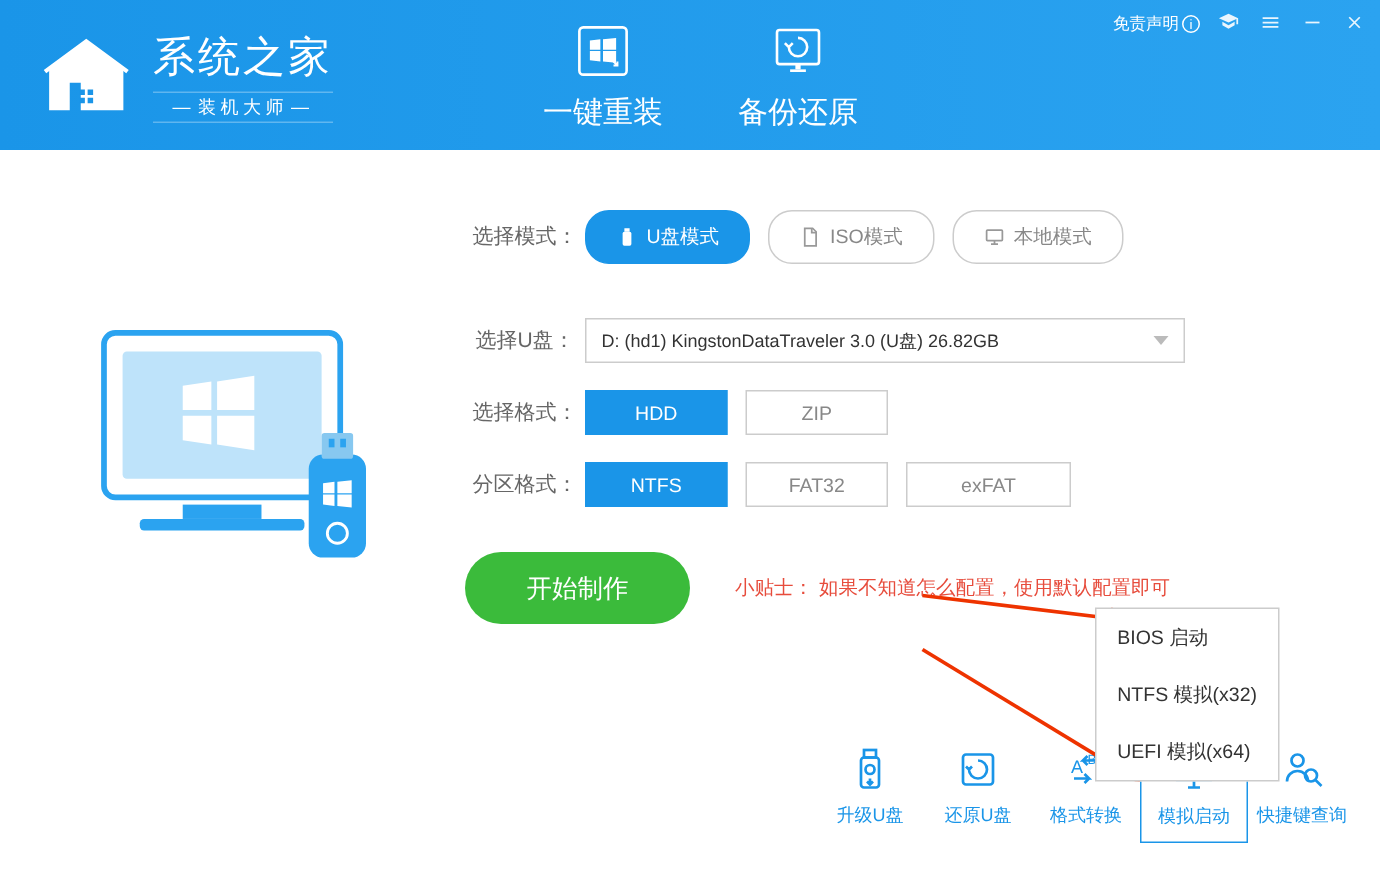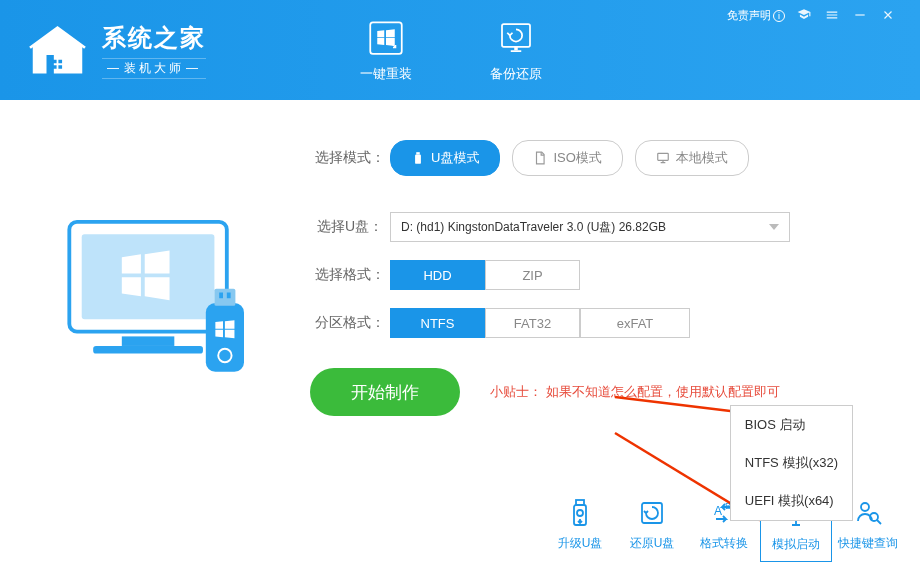--- a/index.html
+++ b/index.html
@@ -1,43 +1,43 @@
 <!DOCTYPE html>
 <html><head>
 <meta charset="utf-8">
 <style>
 *{box-sizing:border-box;margin:0;padding:0;font-family:"Microsoft YaHei",Arial,sans-serif}
 body{width:920px;height:580px;background:#fff;overflow:hidden;position:relative}
 .header{height:100px;background:linear-gradient(to right,#1a95e8,#2ba3f0);color:#fff;display:flex;align-items:center;position:relative}
 .logo{display:flex;align-items:center;padding:0 25px;gap:12px}
 .logo-icon{width:65px;height:55px}
 .logo-text{display:flex;flex-direction:column}
-.logo-title{font-size:24px;font-weight:bold;letter-spacing:2px}
+.logo-title{font-size:28px;font-weight:normal;letter-spacing:2px}
 .logo-sub{font-size:12px;letter-spacing:3px;text-align:center;border-top:1px solid rgba(255,255,255,.3);border-bottom:1px solid rgba(255,255,255,.3);padding:1px 0;margin-top:4px}
 .logo-sub::before,.logo-sub::after{content:"—";margin:0 2px}
 .nav{display:flex;margin-left:90px;height:100%}
 .nav-item{width:130px;display:flex;flex-direction:column;align-items:center;justify-content:center;cursor:pointer;gap:6px}
 .nav-item.active{background:#0d7dd0}
 .nav-icon{width:42px;height:42px}
-.nav-label{font-size:13px}
-.titlebar{position:absolute;right:23px;top:6px;display:flex;align-items:center;gap:10px;font-size:11px}
+.nav-label{font-size:20px}
+.titlebar{position:absolute;right:8px;top:6px;display:flex;align-items:center;gap:10px;font-size:11px}
 .tb-icon{cursor:pointer;opacity:.9;display:inline-flex;align-items:center;justify-content:center;width:18px;height:18px}
 .disclaimer{cursor:pointer}
 .disc-i{display:inline-block;width:12px;height:12px;border:1px solid #fff;border-radius:50%;font-size:9px;line-height:11px;text-align:center;margin-left:2px}
 .main{display:flex;padding:30px 40px 0 40px}
 .illus{width:240px;display:flex;align-items:center;justify-content:center;padding-top:60px}
 .illus svg{width:210px;height:200px}
 .config{flex:1;padding:10px 0 0 30px}
 .row{display:flex;align-items:center;margin-bottom:18px}
 .rlabel{width:80px;color:#666;font-size:14px;text-align:center}
 .pill{height:36px;border-radius:16px;border:1px solid #ccc;padding:0 20px;display:flex;align-items:center;gap:6px;font-size:13px;color:#888;cursor:pointer;margin-right:12px}
 .pill.sel{background:#1a95e8;color:#fff;border-color:#1a95e8}
 .usb-sel{flex:1;max-width:400px;height:30px;border:1px solid #ccc;display:flex;align-items:center;padding:0 10px;font-family:"SimSun",monospace;font-size:12px;color:#333;position:relative}
 .usb-sel::after{content:"";position:absolute;right:10px;top:11px;border:5px solid transparent;border-top:6px solid #bbb}
-.seg{width:95px;height:30px;border:1px solid #ccc;display:flex;align-items:center;justify-content:center;font-size:13px;color:#888;cursor:pointer;margin-right:0}
+.seg{width:95px;height:30px;border:1px solid #ccc;display:flex;align-items:center;justify-content:center;font-size:13px;color:#888;cursor:pointer;margin-right:12px}
 .seg.sel{background:#1a95e8;color:#fff;border-color:#1a95e8}
 .seg.wide{width:110px}
 .start-row{display:flex;align-items:center;margin-top:30px}
 .start-btn{width:150px;height:48px;background:#3bbb3b;color:#fff;border:none;border-radius:24px;font-size:17px;cursor:pointer}
 .tip{color:#e74c3c;font-size:13px;margin-left:30px}
 .tip-l{margin-right:4px}
 .popup{position:absolute;right:67px;top:405px;border:1px solid #ccc;background:#fff;font-size:13px;color:#333;z-index:10}
 .popup-item{padding:10px 14px;cursor:pointer;white-space:nowrap}
 .bottom{position:absolute;bottom:18px;right:16px;display:flex;gap:0}
 .bitem{width:72px;display:flex;flex-direction:column;align-items:center;gap:6px;color:#1a95e8;font-size:12px;cursor:pointer;padding:8px 0}

